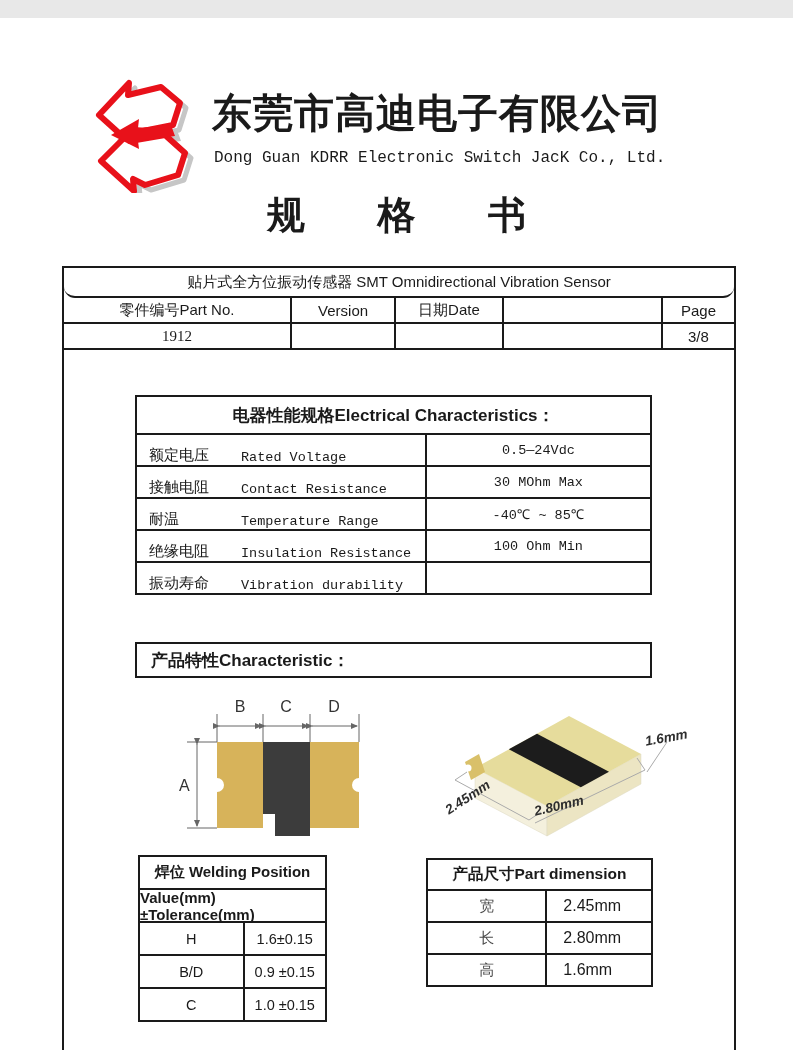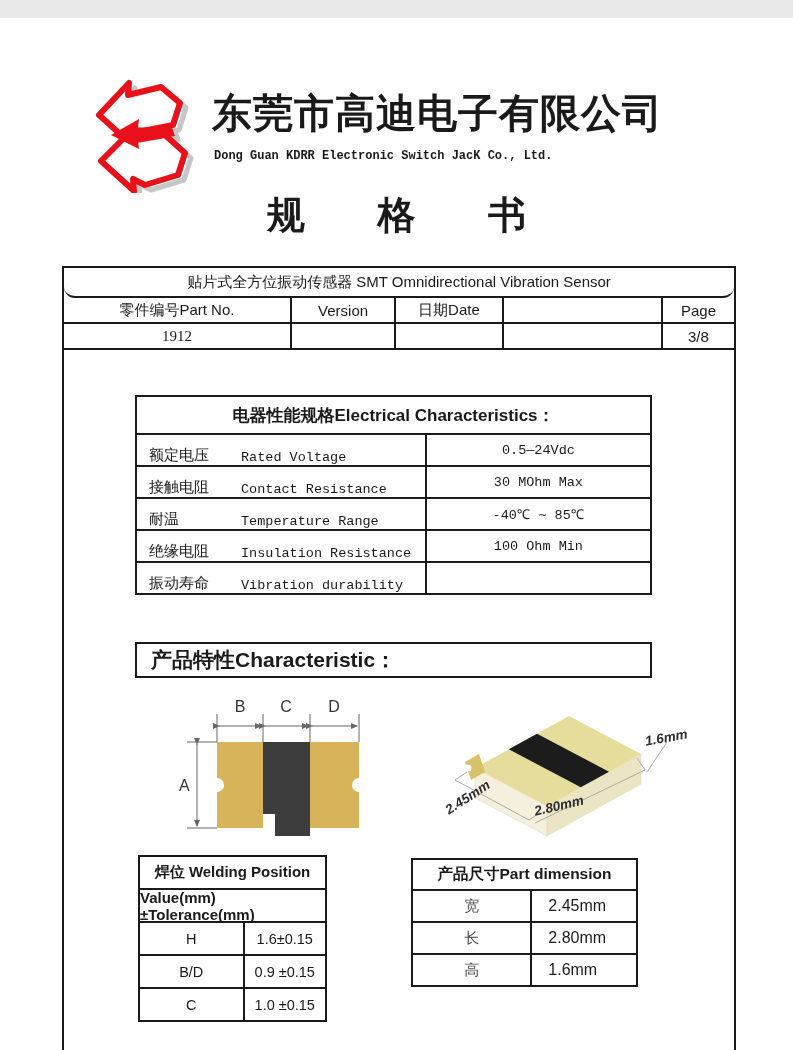--- a/index.html
+++ b/index.html
@@ -4,53 +4,53 @@
 <style>
   html,body{margin:0;padding:0;background:#e8e8e8;}
   .page{
     position:relative;width:793px;height:1050px;background:#ffffff;
     font-family:"Liberation Sans",sans-serif;color:#1a1a1a;overflow:hidden;
     margin:18px auto;
   }
   
   .logo{position:absolute;left:85px;top:55px;width:120px;height:120px;}
   .company-cn{position:absolute;left:212px;top:68px;font-size:40px;font-weight:bold;letter-spacing:1px;white-space:nowrap;}
-  .company-en{position:absolute;left:214px;top:131px;font-family:"Liberation Mono",monospace;font-size:12px;font-weight:bold;white-space:nowrap;}
+  .company-en{position:absolute;left:214px;top:131px;font-family:"Liberation Mono",monospace;font-size:16px;font-weight:normal;white-space:nowrap;}
   .doc-title{position:absolute;left:0;top:172px;width:100%;text-align:center;font-size:38px;font-weight:bold;word-spacing:62px;}
   
   .frame{position:absolute;left:62px;top:248px;width:674px;height:789px;border:2px solid #1a1a1a;box-sizing:border-box;}
   
   .info-title{height:28px;border-bottom:2px solid #1a1a1a;display:flex;align-items:center;justify-content:center;font-size:15px;border-radius:11px;}
   .info-row{display:grid;grid-template-columns:34% 15.6% 16% 23.8% 10.6%;}
   .info-row .cell{height:26px;border-bottom:2px solid #1a1a1a;border-right:2px solid #1a1a1a;display:flex;align-items:center;justify-content:center;font-size:15px;box-sizing:border-box;}
   .info-row .cell:last-child{border-right:none;}
   .serif-cell{font-family:"Liberation Serif",serif;}
   
   .elec{position:absolute;left:71px;top:127px;width:517px;border:2px solid #1a1a1a;box-sizing:border-box;background:#fff;}
   .elec-title{height:36px;border-bottom:2px solid #1a1a1a;display:flex;align-items:center;justify-content:center;font-size:17px;font-weight:bold;}
   .elec-row{display:grid;grid-template-columns:56.5% 43.5%;height:30px;border-bottom:2px solid #1a1a1a;}
   .elec-row:last-child{border-bottom:none;}
   .elec-label{display:flex;align-items:flex-end;padding-left:12px;border-right:2px solid #1a1a1a;box-sizing:border-box;}
   .elec-label .cn{font-size:15px;width:92px;flex:none;}
   .elec-label .en{font-family:"Liberation Mono",monospace;font-size:13.5px;}
   .elec-val{display:flex;align-items:center;justify-content:center;font-family:"Liberation Mono",monospace;font-size:13.5px;}
   
-  .char-box{position:absolute;left:71px;top:374px;width:517px;height:36px;border:2px solid #1a1a1a;box-sizing:border-box;display:flex;align-items:center;padding-left:14px;font-size:21px;font-weight:bold;background:#fff;}
+  .char-box{position:absolute;left:71px;top:374px;width:517px;height:36px;border:2px solid #1a1a1a;box-sizing:border-box;display:flex;align-items:center;padding-left:14px;font-size:17px;font-weight:bold;background:#fff;}
   
   .drawing{position:absolute;left:113px;top:428px;width:225px;height:150px;}
   .photo{position:absolute;left:353px;top:412px;width:270px;height:175px;}
   
   .weld{position:absolute;left:74px;top:587px;width:189px;border:2px solid #1a1a1a;box-sizing:border-box;background:#fff;}
   .weld-head{height:31px;border-bottom:2px solid #1a1a1a;display:flex;align-items:center;justify-content:center;font-size:15px;font-weight:bold;}
   .weld-row{display:grid;grid-template-columns:56.5% 43.5%;height:31px;border-bottom:2px solid #1a1a1a;}
   .weld-row:last-child{border-bottom:none;}
   .weld-row .c1{display:flex;align-items:center;justify-content:center;border-right:2px solid #1a1a1a;font-size:14.5px;}
   .weld-row .c2{display:flex;align-items:center;justify-content:center;font-size:14.5px;}
   
-  .dim{position:absolute;left:347px;top:590px;width:227px;border:2px solid #1a1a1a;box-sizing:border-box;background:#fff;}
+  .dim{position:absolute;left:362px;top:590px;width:227px;border:2px solid #1a1a1a;box-sizing:border-box;background:#fff;}
   .dim-head{height:29px;border-bottom:2px solid #1a1a1a;display:flex;align-items:center;justify-content:center;font-size:15.5px;font-weight:bold;}
   .dim-row{display:grid;grid-template-columns:53.5% 46.5%;height:30px;border-bottom:2px solid #1a1a1a;}
   .dim-row:last-child{border-bottom:none;}
   .dim-row .c1{display:flex;align-items:center;justify-content:center;border-right:2px solid #1a1a1a;font-family:"Liberation Serif",serif;font-size:15px;color:#4a4a4a;}
   .dim-row .c2{display:flex;align-items:center;padding-left:16px;font-size:16px;}
   svg text{font-family:"Liberation Sans",sans-serif;}
   .svg-dim-label{font-size:13.5px;font-style:italic;font-weight:bold;fill:#2d2d2d;}
 </style>
 </head>
 <body>

